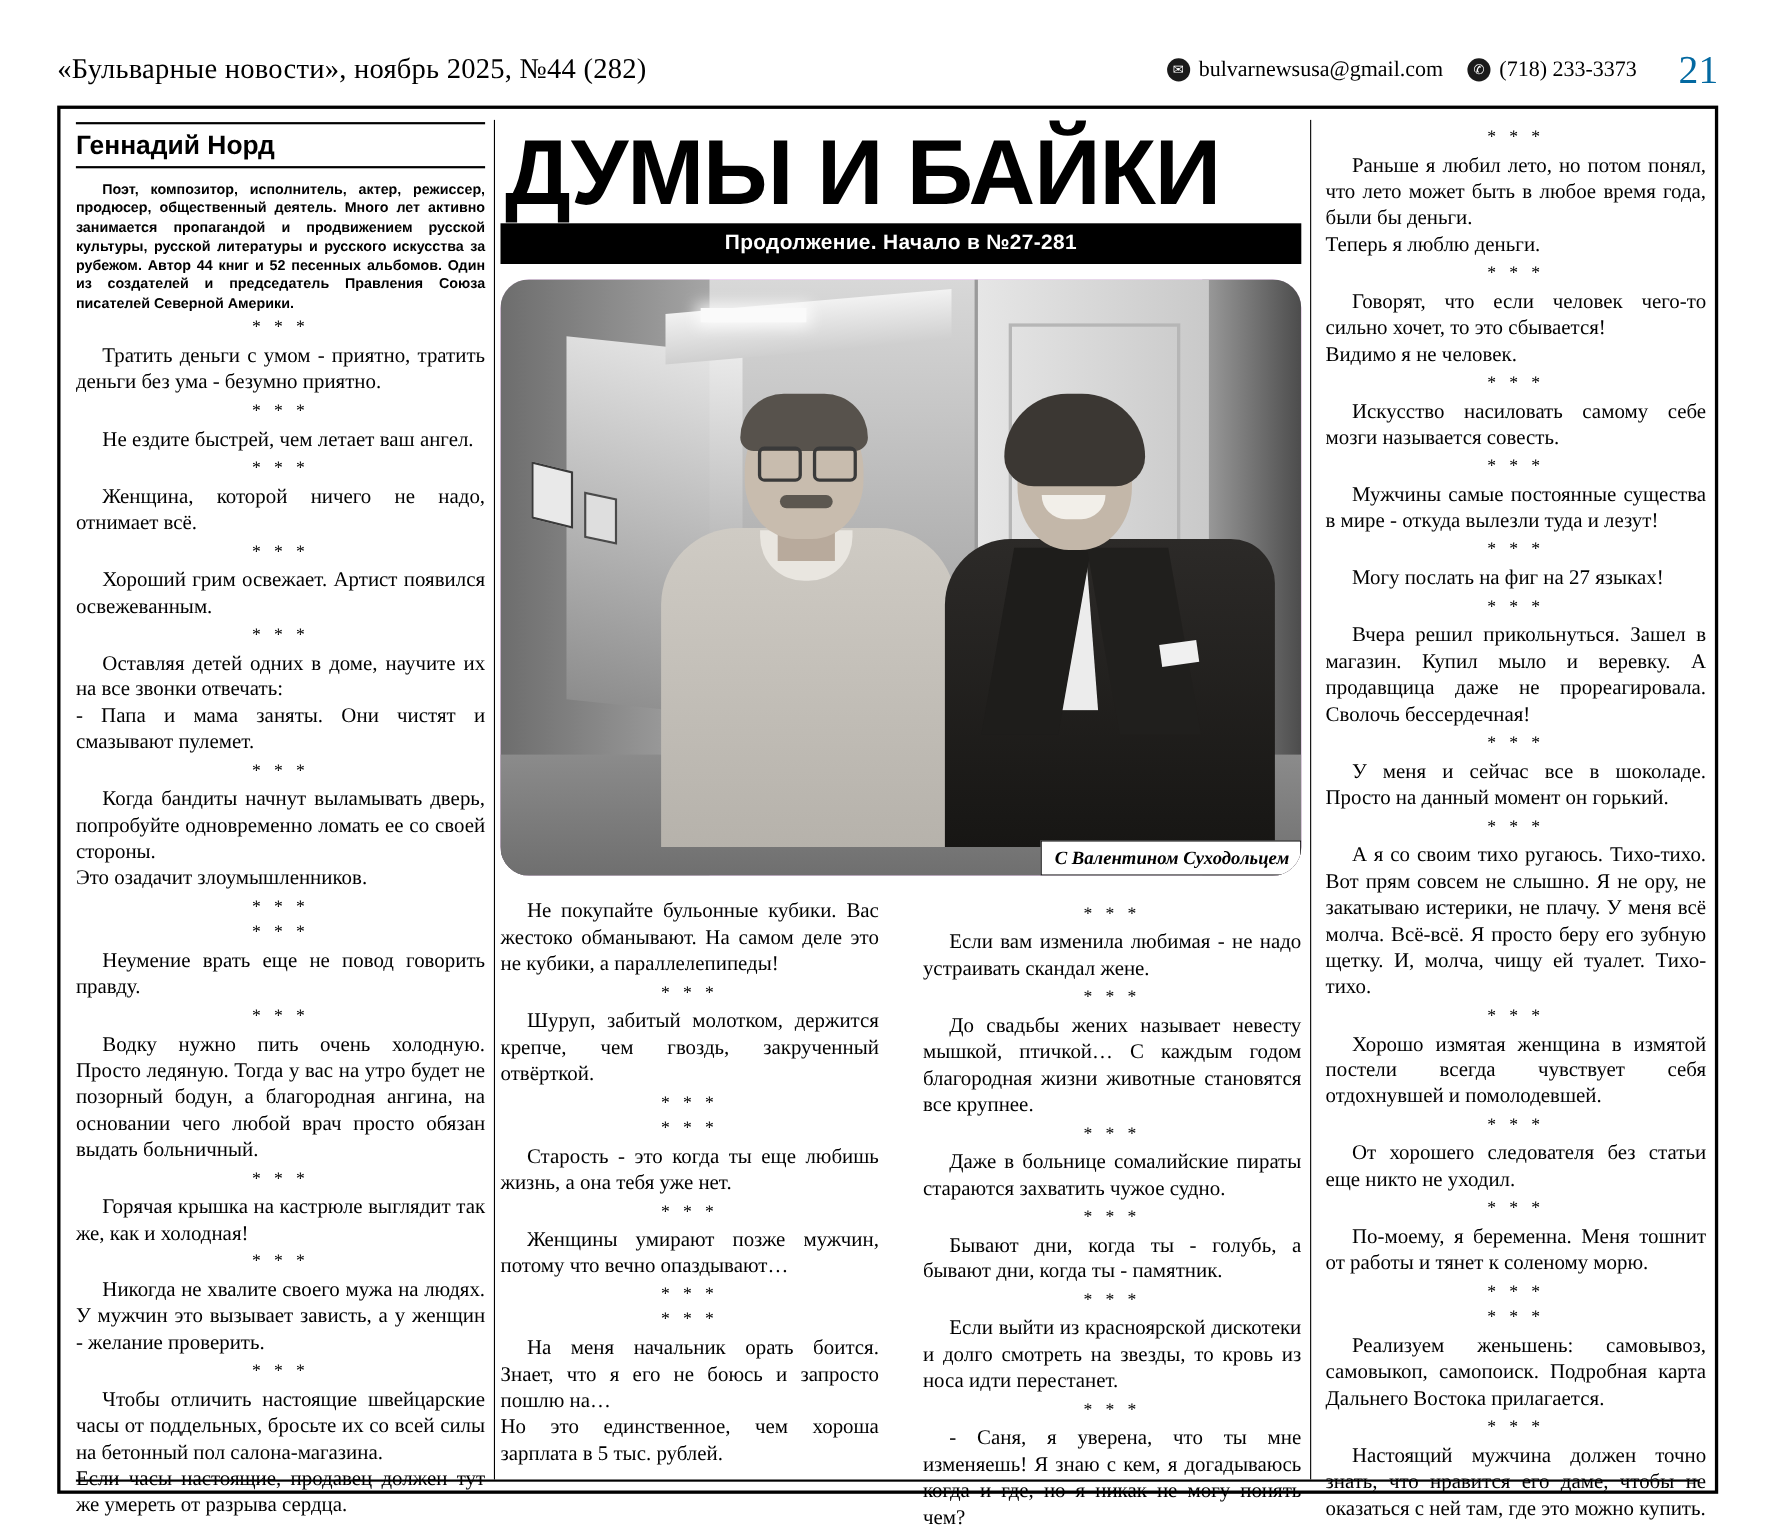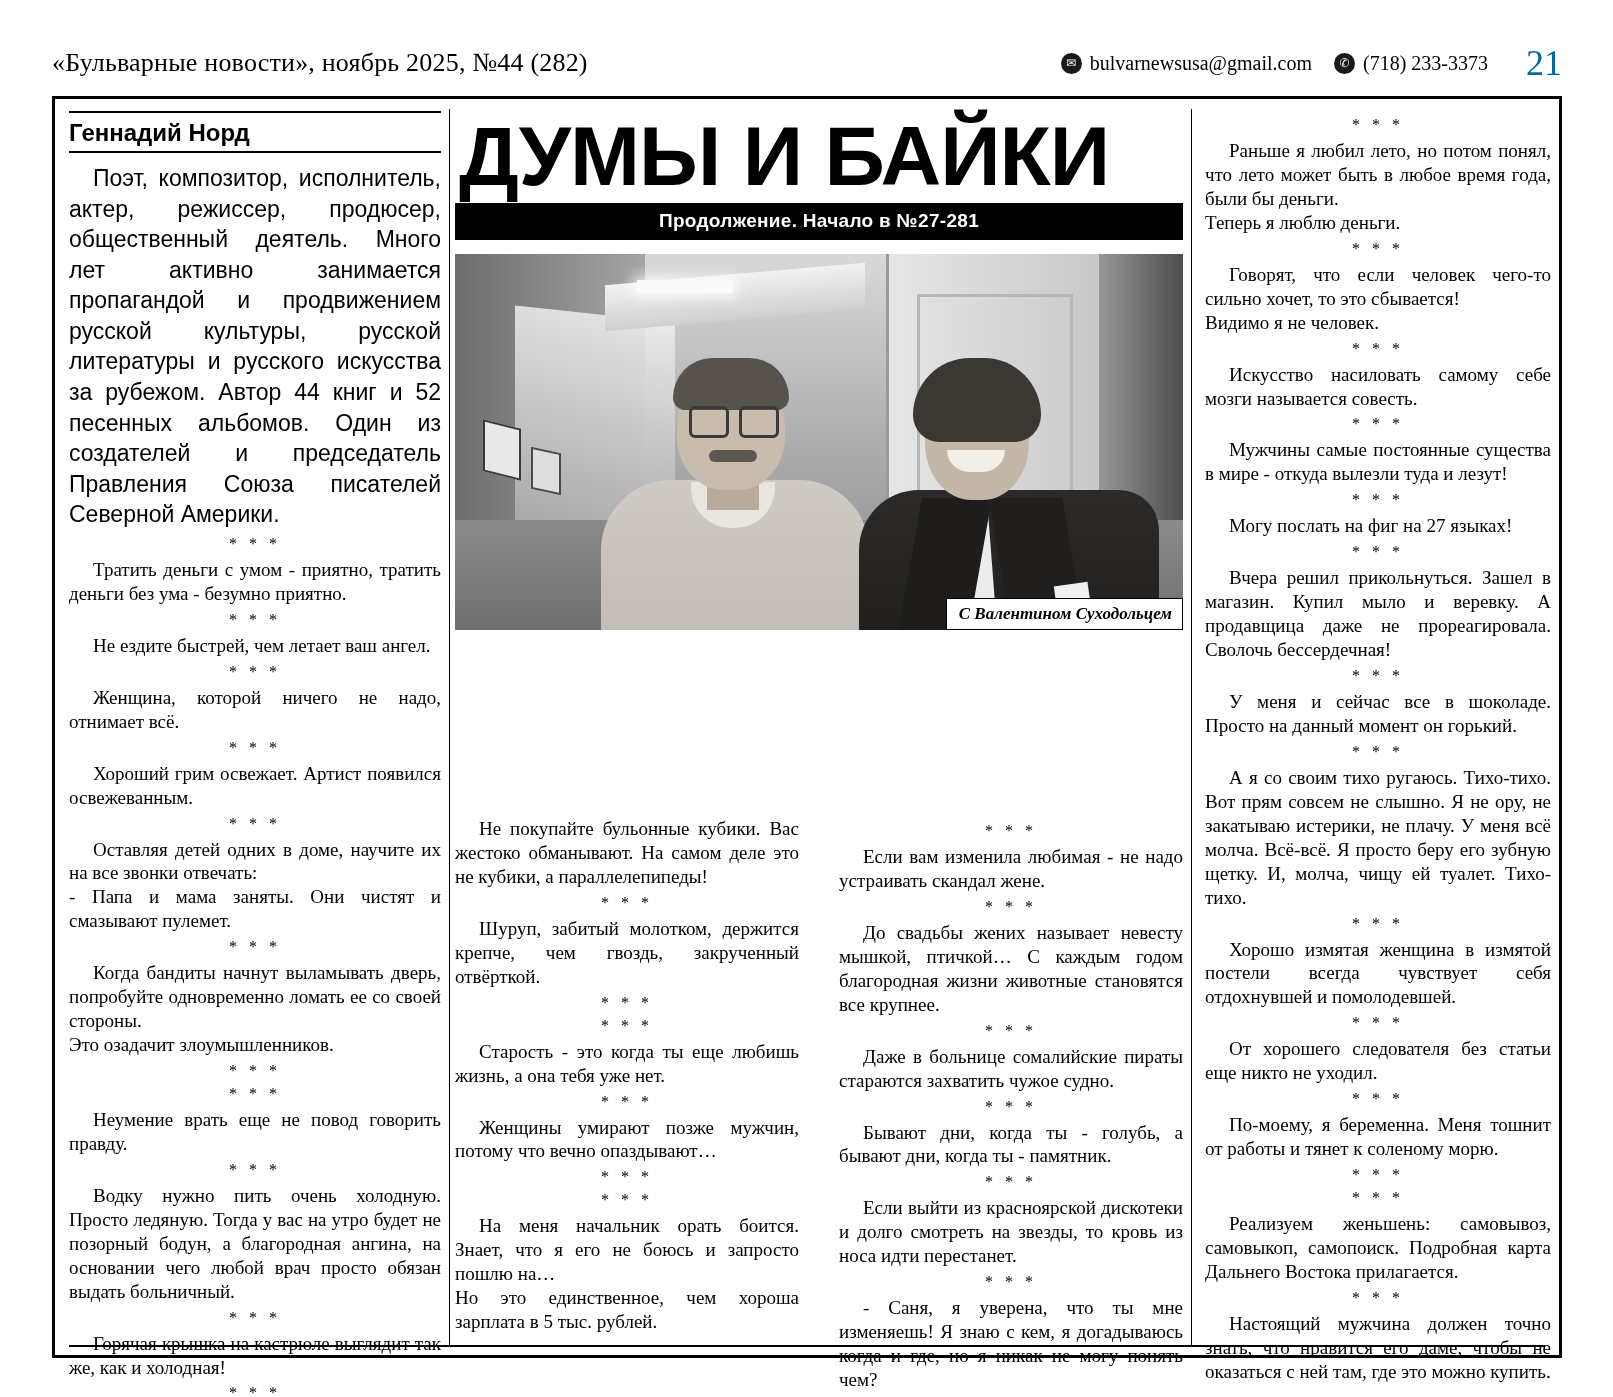--- a/index.html
+++ b/index.html
@@ -115,22 +115,22 @@
     font-weight: bold;
     font-size: 24px;
     padding: 2px 0 4px 0;
   }
   .author-rule-bottom {
     border-bottom: 2px solid #000;
     margin-bottom: 10px;
   }
   .bio {
     font-family: "Liberation Sans", sans-serif;
-    font-weight: normal;
-    font-size: 23px;
+    font-weight: bold;
+    font-size: 13px;
     line-height: 1.33;
     text-align: justify;
     text-justify: inter-word;
     text-indent: 24px;
   }
   .stars {
     text-align: center;
     font-size: 16px;
     letter-spacing: 4px;
     margin: 5px 0 5px 0;
@@ -171,23 +171,24 @@
     font-size: 19px;
     text-align: center;
     padding: 7px 0 8px 0;
     margin-top: 6px;
     letter-spacing: 0.3px;
   }
   .photo-wrap {
     position: relative;
     margin-top: 14px;
     width: 728px;
-    height: 376px;
+    height: 542px;
     overflow: hidden;
     background: #f0abfc;
+    border-radius: 26px;
   }
   .photo-caption {
     position: absolute;
     right: 0;
     bottom: 0;
     background: #fff;
     color: #000;
     font-family: "Liberation Serif", serif;
     font-weight: bold;
     font-style: italic;

